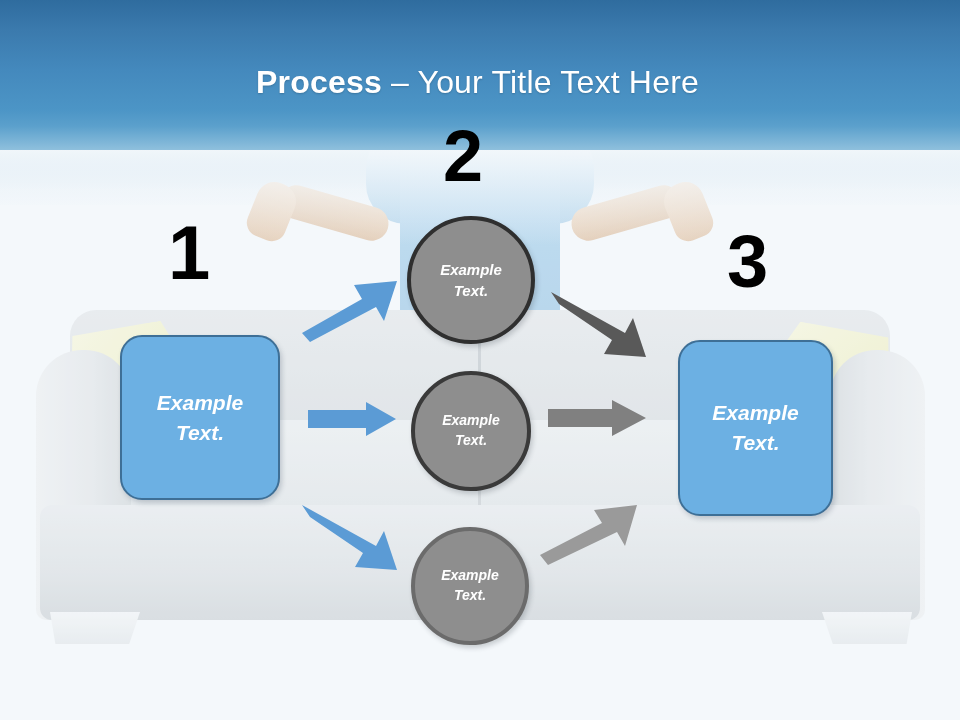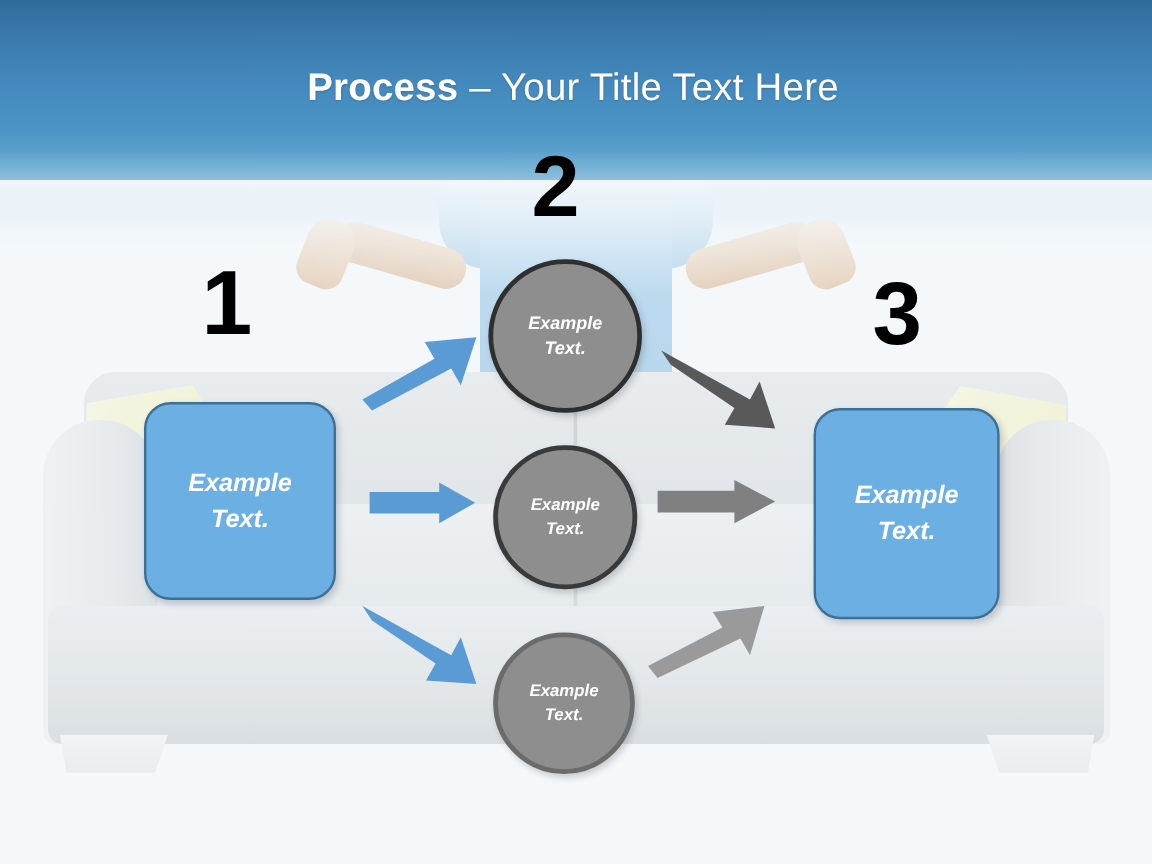--- a/index.html
+++ b/index.html
@@ -149,21 +149,21 @@
   .p-foot.l { left:42px; }
   .p-foot.r { left:208px; }
   .photo-wash {
     position:absolute; left:0; top:0; width:960px; height:520px;
     background:rgba(244,248,251,.30);
     z-index:30; pointer-events:none;
   }
 
   
   .slide-title {
-    position:absolute; left:0; top:54px; width:955px;
+    position:absolute; left:0; top:64px; width:955px;
     text-align:center; color:#ffffff;
     font-size:32px; letter-spacing:.2px;
     text-shadow:0 1px 2px rgba(0,0,0,.18);
     z-index:60; white-space:nowrap;
   }
   .slide-title .strong { font-weight:bold; }
   .slide-title .rest { font-weight:normal; }
 
   
   .step-num {

